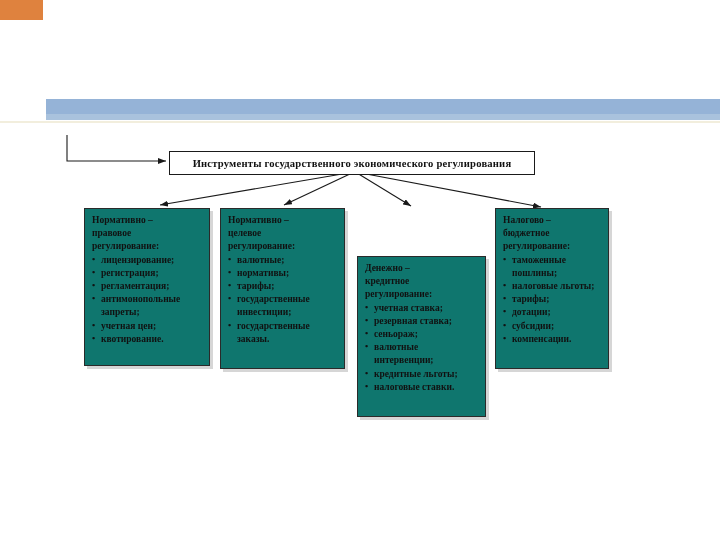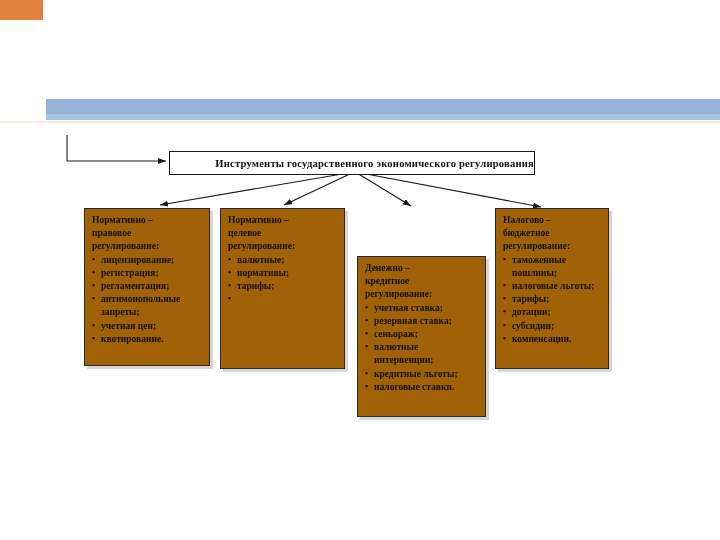--- a/index.html
+++ b/index.html
@@ -11,25 +11,25 @@
   .topbar-blue{
     position:absolute;left:46px;top:99px;width:674px;height:21px;
     background:linear-gradient(#95b3d7 0 72%,#a9c2dd 72% 100%);
   }
   .topbar-underline{position:absolute;left:0;top:121px;width:720px;height:2px;background:#f2eedd;}
   .overlay{position:absolute;left:0;top:0;width:720px;height:540px;}
   .overlay polyline,.overlay line{stroke:#1a1a1a;stroke-width:1.1;fill:none;}
   .title-box{
     position:absolute;left:169px;top:151px;width:364px;height:22px;
     border:1px solid #1a1a1a;background:#ffffff;
-    display:flex;align-items:center;justify-content:flex-end;
+    display:flex;align-items:center;justify-content:center;
     font-weight:bold;font-size:10.6px;white-space:nowrap;letter-spacing:.2px;
   }
   .box{
-    position:absolute;top:208px;background:#a16207;border:1px solid #2a2a2a;
+    position:absolute;top:208px;background:#0f766e;border:1px solid #2a2a2a;
     box-shadow:3px 3px 0 #d6d6d6;
     padding:5px 9px 0 7px;box-sizing:border-box;
     font-weight:bold;font-size:9.5px;line-height:13.2px;
   }
   .box-1{left:84px;width:126px;height:158px;}
   .box-2{left:220px;width:125px;height:161px;}
   .box-3{left:357px;width:129px;height:161px;margin-top:48px;}
   .box-4{left:495px;width:114px;height:161px;padding-right:8px;}
   .bh{margin:0 0 0 0;}
   .box ul{list-style:none;margin:0;padding:0;}
@@ -81,22 +81,22 @@
   <div class="box box-2">
     <div class="bh">
       <div>Нормативно –</div>
       <div>целевое</div>
       <div>регулирование:</div>
     </div>
     <ul>
       <li><span class="blt">•</span><span>валютные;</span></li>
       <li><span class="blt">•</span><span>нормативы;</span></li>
       <li><span class="blt">•</span><span>тарифы;</span></li>
-      <li><span class="blt">•</span></li>
-      <li><span class="blt">•</span></li>
+      <li><span class="blt">•</span><span>государственные инвестиции;</span></li>
+      <li><span class="blt">•</span><span>государственные заказы.</span></li>
     </ul>
   </div>
 
   <div class="box box-3">
     <div class="bh">
       <div>Денежно –</div>
       <div>кредитное</div>
       <div>регулирование:</div>
     </div>
     <ul>

